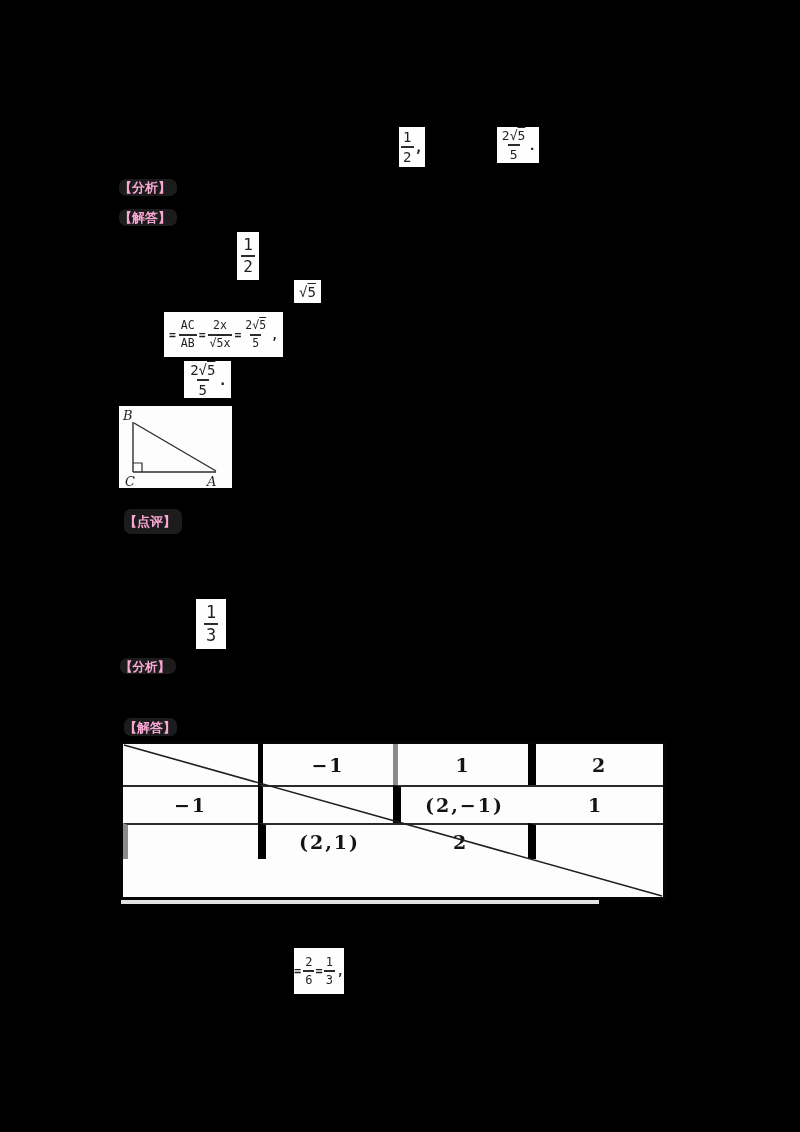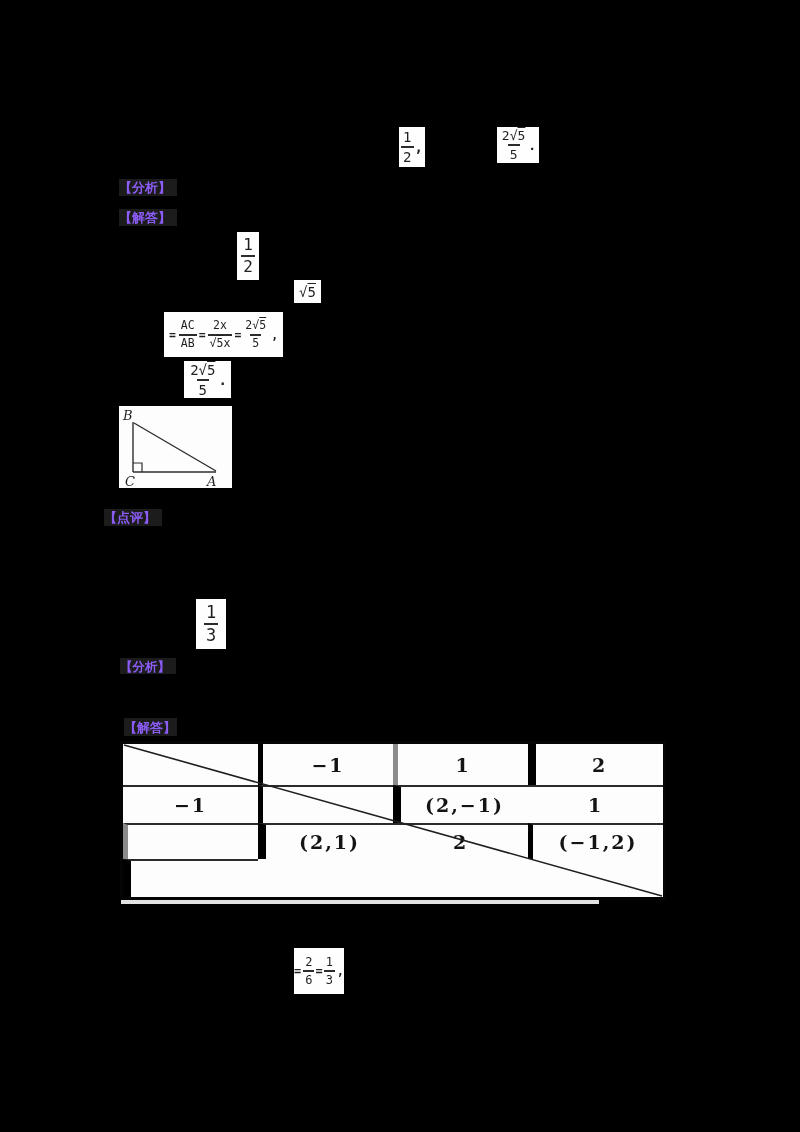--- a/index.html
+++ b/index.html
@@ -9,23 +9,23 @@
   .wbox{background:#fefefe;color:#1f1f1f;display:flex;align-items:center;justify-content:center;}
   
   .frac{display:inline-flex;flex-direction:column;align-items:center;line-height:1;}
   .frac .num{padding:0 2px 2px 2px;display:inline-flex;align-items:baseline;}
   .frac .den{border-top:2px solid #2c2c2c;padding:2px 2px 0 2px;display:inline-flex;align-items:baseline;}
   .ovl{text-decoration:overline;}
   .mid{align-self:center;font-weight:bold;}
   .lead{font-weight:bold;margin-right:1px;}
   .suf{font-weight:bold;margin-left:1px;}
   
-  .blabel{background:#1c1c1c;color:#8b5cf6;font-weight:bold;font-size:13px;
+  .blabel{background:#1c1c1c;color:#f9a8d4;font-weight:bold;font-size:13px;
           font-family:"DejaVu Sans", sans-serif;line-height:17px;white-space:nowrap;
-          overflow:hidden;display:flex;align-items:center;}
+          overflow:hidden;display:flex;align-items:center;border-radius:7px;}
   
   #ans-table{left:120px;top:741px;width:546px;height:159px;background:#fdfdfd;
              border:3px solid #050505;display:grid;
              grid-template-columns:135px 135px 135px 1fr;
              grid-template-rows:41px 38px 36px 1fr;}
   .cell{display:flex;align-items:center;justify-content:center;
         font-family:"DejaVu Serif", serif;font-weight:bold;font-size:19px;
         color:#141414;letter-spacing:2px;box-sizing:border-box;}
   .bl-black{border-left:5px solid #000;}
   .bl-gray{border-left:5px solid #8c8c8c;}
@@ -39,21 +39,21 @@
   #ans-half{left:399px;top:127px;width:26px;height:40px;font-size:14px;}
   #ans-2sqrt5{left:497px;top:127px;width:42px;height:36px;font-size:13px;}
   #half-2{left:237px;top:232px;width:22px;height:48px;font-size:16px;}
   #sqrt5-box{left:294px;top:280px;width:27px;height:23px;font-size:14px;}
   #ratio-chain{left:164px;top:312px;width:119px;height:45px;font-size:11.5px;gap:2px;}
   #res-2sqrt5{left:184px;top:361px;width:47px;height:37px;font-size:14px;}
   #frac-third{left:196px;top:599px;width:30px;height:50px;font-size:17px;}
   #prob-eq{left:294px;top:948px;width:50px;height:46px;font-size:12px;gap:1px;}
   #label-1{left:119px;top:179px;width:58px;height:17px;}
   #label-2{left:119px;top:209px;width:58px;height:17px;}
-  #label-3{left:104px;top:509px;width:58px;height:17px;}
+  #label-3{left:124px;top:509px;width:58px;height:25px;}
   #label-4{left:120px;top:658px;width:56px;height:16px;font-size:12.5px;}
   #label-5{left:124px;top:718px;width:53px;height:18px;}
   svg text{font-family:"DejaVu Serif", serif;font-style:italic;fill:#1f1f1f;}
 </style>
 </head>
 <body>
 
 <div id="page">
 
   <div class="abs wbox" id="ans-half">
@@ -162,21 +162,20 @@
 
     <div class="cell bt">−1</div>
     <div class="cell bt bl-black"></div>
     <div class="cell bt bl-thick">(2,−1)</div>
 
     <div class="cell bt">1</div>
     <div class="cell bt bl-gray"></div>
     <div class="cell bt bl-thick">(2,1)</div>
 
     <div class="cell bt">2</div>
-    <div class="cell bt bl-black">(−1,2)</div>
     <div class="cell bt bl-thick"></div>
 
     <svg id="diag-overlay" viewBox="0 0 540 153" preserveAspectRatio="none">
       <line x1="1" y1="1" x2="539" y2="152" stroke="#1f1f1f" stroke-width="1.6"></line>
     </svg>
   </div>
   <div class="abs" id="table-shadow"></div>
 
   <div class="abs wbox" id="prob-eq">
     <span class="mid lead">=</span>

